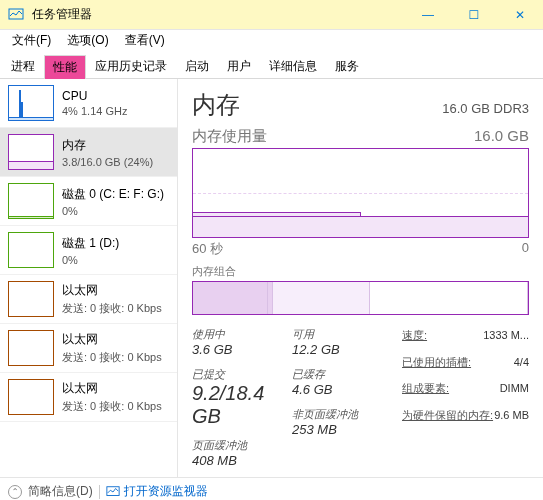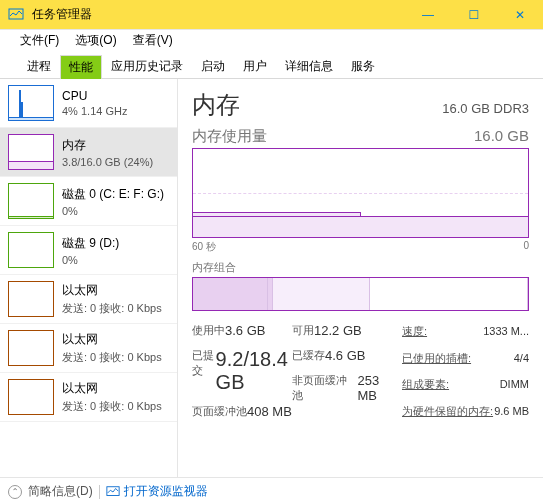--- a/index.html
+++ b/index.html
@@ -1,26 +1,26 @@
 <!DOCTYPE html>
 <html><head>
 <meta charset="utf-8">
 <style>
 * { margin: 0; padding: 0; box-sizing: border-box; font-family: "Microsoft YaHei", "Segoe UI", sans-serif; }
 body { background: #fff; width: 543px; height: 500px; overflow: hidden; font-size: 12px; }
-.titlebar { background: #fde047; height: 30px; display: flex; align-items: center; border-bottom: 1px solid #e5e5e5; }
+.titlebar { background: #fef9c3; height: 30px; display: flex; align-items: center; border-bottom: 1px solid #e5e5e5; }
 .titlebar-icon { width: 16px; height: 16px; margin: 0 8px; }
 .titlebar-text { flex: 1; font-size: 12px; color: #000; }
 .titlebar-btns { display: flex; }
 .titlebar-btn { width: 46px; height: 30px; display: flex; align-items: center; justify-content: center; color: #0078d7; }
-.menubar { height: 20px; display: flex; padding: 0 12px; font-size: 12px; }
+.menubar { height: 20px; display: flex; padding: 0 4px; font-size: 12px; }
 .menu-item { padding: 2px 8px; cursor: default; }
-.tabs { display: flex; border-bottom: 1px solid #d9d9d9; padding-left: 18px; padding-top: 4px; align-items: flex-end; }
+.tabs { display: flex; border-bottom: 1px solid #d9d9d9; padding-left: 2px; padding-top: 4px; align-items: flex-end; }
 .tab { padding: 3px 8px; font-size: 12px; border: 1px solid transparent; border-bottom: none; cursor: default; position: relative; }
-.tab.active { border-color: #d9d9d9; background: #84cc16; top: 1px; }
+.tab.active { border-color: #d9d9d9; background: #ec4899; top: 1px; }
 .content { display: flex; height: 398px; }
 .sidebar { width: 178px; overflow-y: auto; border-right: 1px solid #e5e5e5; }
 .sidebar-item { display: flex; padding: 6px 8px; gap: 8px; cursor: default; border-bottom: 1px solid #f0f0f0; }
 .sidebar-item.selected { background: #e5e5e5; }
 .mini-graph { width: 46px; height: 36px; border: 1px solid; flex-shrink: 0; background: #fff; position: relative; overflow: hidden; }
 .mini-graph.cpu { border-color: #1a6dd4; }
 .mini-graph.mem { border-color: #9528b4; }
 .mini-graph.disk { border-color: #4da60c; }
 .mini-graph.net { border-color: #a54a00; }
 .mini-fill { position: absolute; bottom: 0; left: 0; right: 0; }
@@ -30,32 +30,32 @@
 .main { flex: 1; padding: 10px 14px; overflow: hidden; }
 .main-header { display: flex; justify-content: space-between; align-items: baseline; }
 .main-title { font-size: 24px; font-weight: 300; color: #333; }
 .main-spec { font-size: 13px; color: #555; }
 .graph-label-row { display: flex; justify-content: space-between; font-size: 15px; color: #777; margin-top: 6px; }
 .big-graph { height: 90px; border: 1px solid #9528b4; margin-top: 2px; background: #fff; position: relative; }
 .big-graph-grid { position: absolute; inset: 0; }
 .big-graph-grid::before { content: ''; position: absolute; left: 0; right: 0; top: 50%; border-top: 1px dashed #e8d0f0; }
 .big-graph-fill { position: absolute; bottom: 0; left: 0; right: 0; height: 24%; background: #f3e5f8; border-top: 1px solid #9528b4; }
 .big-graph-step { position: absolute; bottom: 24%; left: 0; width: 50%; height: 4px; background: #f3e5f8; border-top: 1px solid #9528b4; border-right: 1px solid #9528b4; }
-.time-row { display: flex; justify-content: space-between; font-size: 10px; color: #777; margin-top: 2px; }
+.time-row { display: flex; justify-content: space-between; font-size: 13px; color: #777; margin-top: 2px; }
 .comp-label { font-size: 11px; color: #777; margin-top: 6px; }
 .comp-graph { height: 34px; border: 1px solid #9528b4; margin-top: 2px; display: flex; }
 .comp-seg { border-right: 1px solid #d9c0e5; }
 .comp-seg.used { background: #e8d0f0; }
 .comp-seg.cached { background: #f7eefb; }
 .stats { display: flex; margin-top: 12px; gap: 0; }
 .stats-col { display: flex; flex-direction: column; gap: 10px; }
 .stats-col.left { width: 100px; }
 .stats-col.mid { width: 110px; }
 .stats-col.right { flex: 1; }
-.stat { display: flex; flex-direction: row; }
+.stat { display: flex; flex-direction: column; font-style: italic; }
 .stat-label { font-size: 11px; color: #555; }
 .stat-value { font-size: 13px; color: #333; }
 .info-row { display: flex; justify-content: space-between; font-size: 11px; color: #555; line-height: 1.5; }
 .info-key { color: #555; text-decoration: underline; }
 .info-val { color: #333; }
 .footer { height: 28px; border-top: 1px solid #e5e5e5; display: flex; align-items: center; padding: 0 8px; gap: 6px; font-size: 12px; }
 .footer-link { color: #555; cursor: pointer; display: flex; align-items: center; gap: 4px; }
 .footer-link.blue { color: #0066cc; }
 .chev { width: 14px; height: 14px; border: 1px solid #999; border-radius: 50%; display: inline-flex; align-items: center; justify-content: center; font-size: 8px; color: #555; }
 .divider { width: 1px; height: 14px; background: #ccc; }
@@ -122,21 +122,21 @@
         <div class="mini-fill" style="height:2px;background:#dcf0cc;border-top:1px solid #4da60c"></div>
       </div>
       <div class="sidebar-info">
         <div class="sidebar-title">磁盘 0 (C: E: F: G:)</div>
         <div class="sidebar-sub">0%</div>
       </div>
     </div>
     <div class="sidebar-item">
       <div class="mini-graph disk"></div>
       <div class="sidebar-info">
-        <div class="sidebar-title">磁盘 9 (D:)</div>
+        <div class="sidebar-title">磁盘 1 (D:)</div>
         <div class="sidebar-sub">0%</div>
       </div>
     </div>
     <div class="sidebar-item">
       <div class="mini-graph net"></div>
       <div class="sidebar-info">
         <div class="sidebar-title">以太网</div>
         <div class="sidebar-sub">发送: 0 接收: 0 Kbps</div>
       </div>
     </div>

